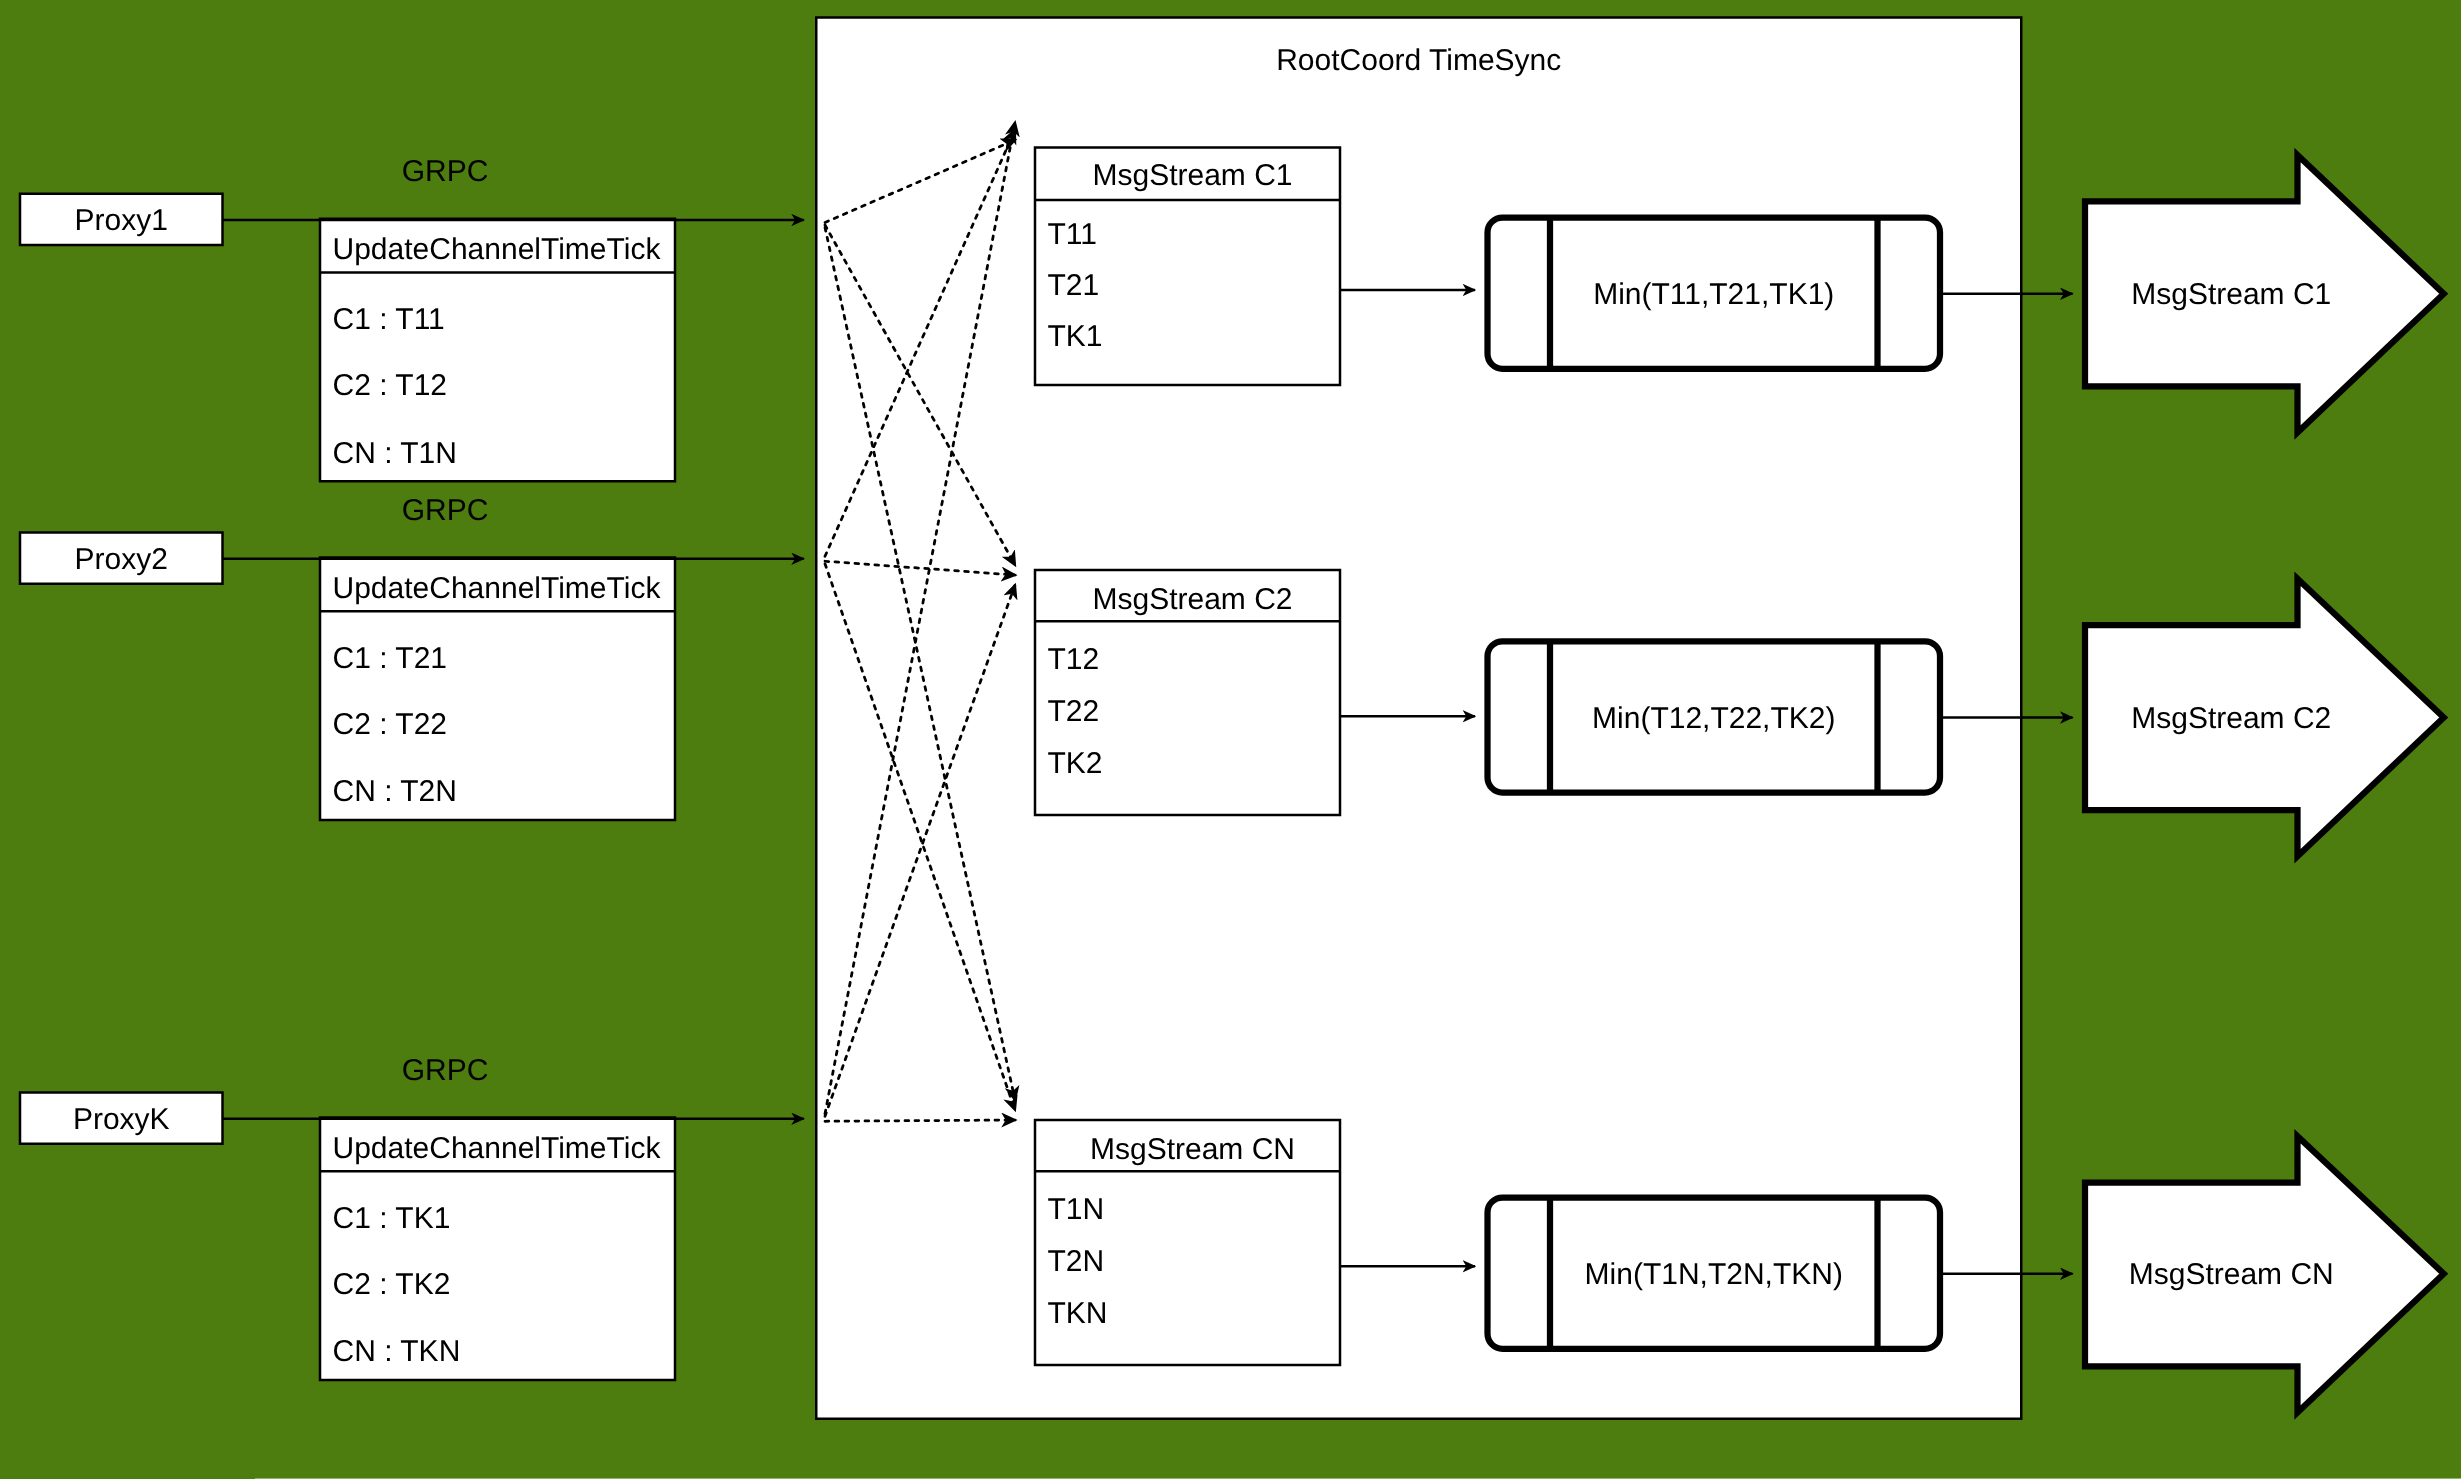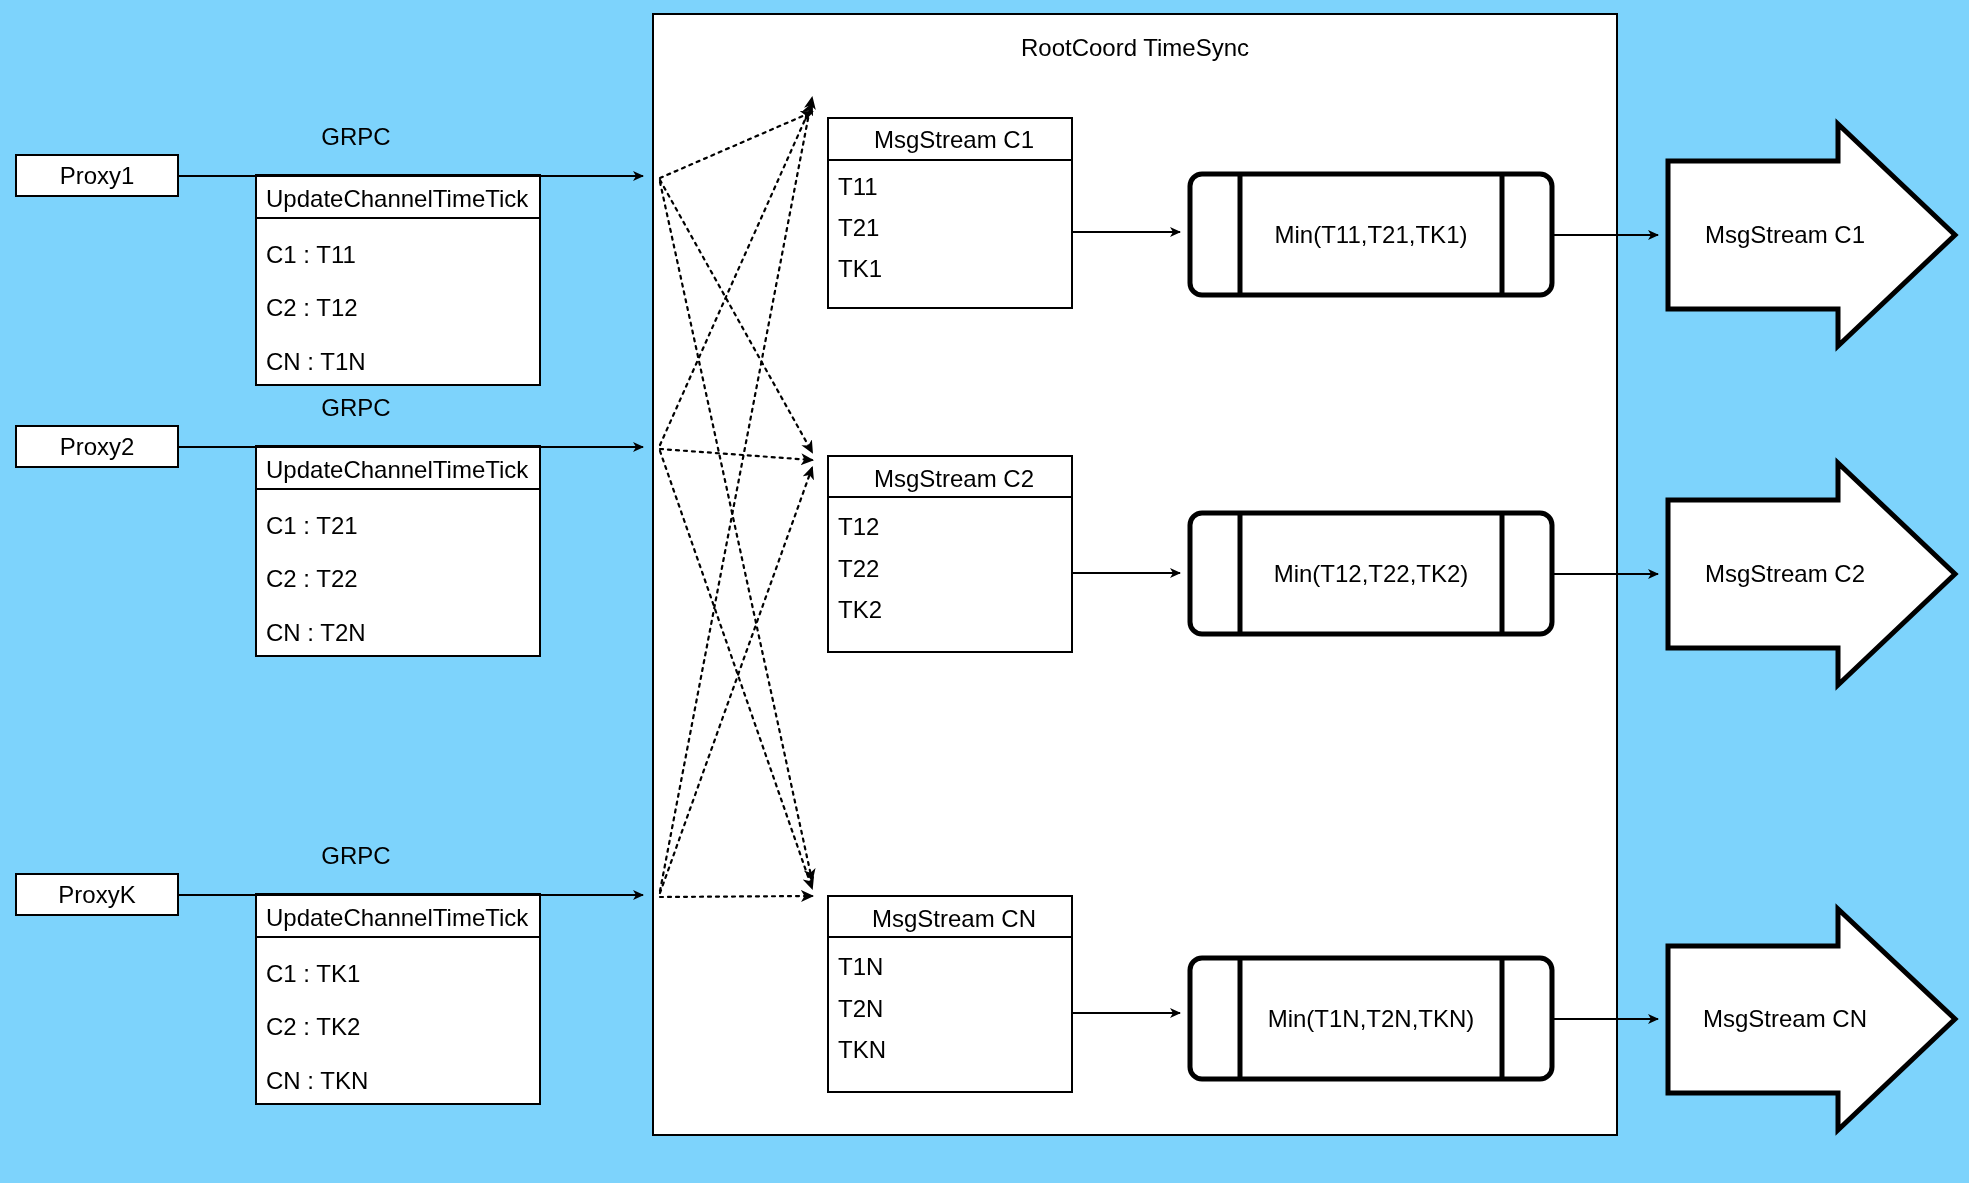--- a/index.html
+++ b/index.html
@@ -4,21 +4,21 @@
 <style>
   html, body {
     margin: 0;
     padding: 0;
     background: #ffffff;
   }
   #diagram-root {
     position: relative;
     width: 1969px;
     height: 1183px;
-    background: #7dd3fc;
+    background: #4d7c0f;
     font-family: "Liberation Sans", sans-serif;
     overflow: hidden;
   }
   svg.layer {
     position: absolute;
     top: 0;
     left: 0;
     width: 1969px;
     height: 1183px;
   }

